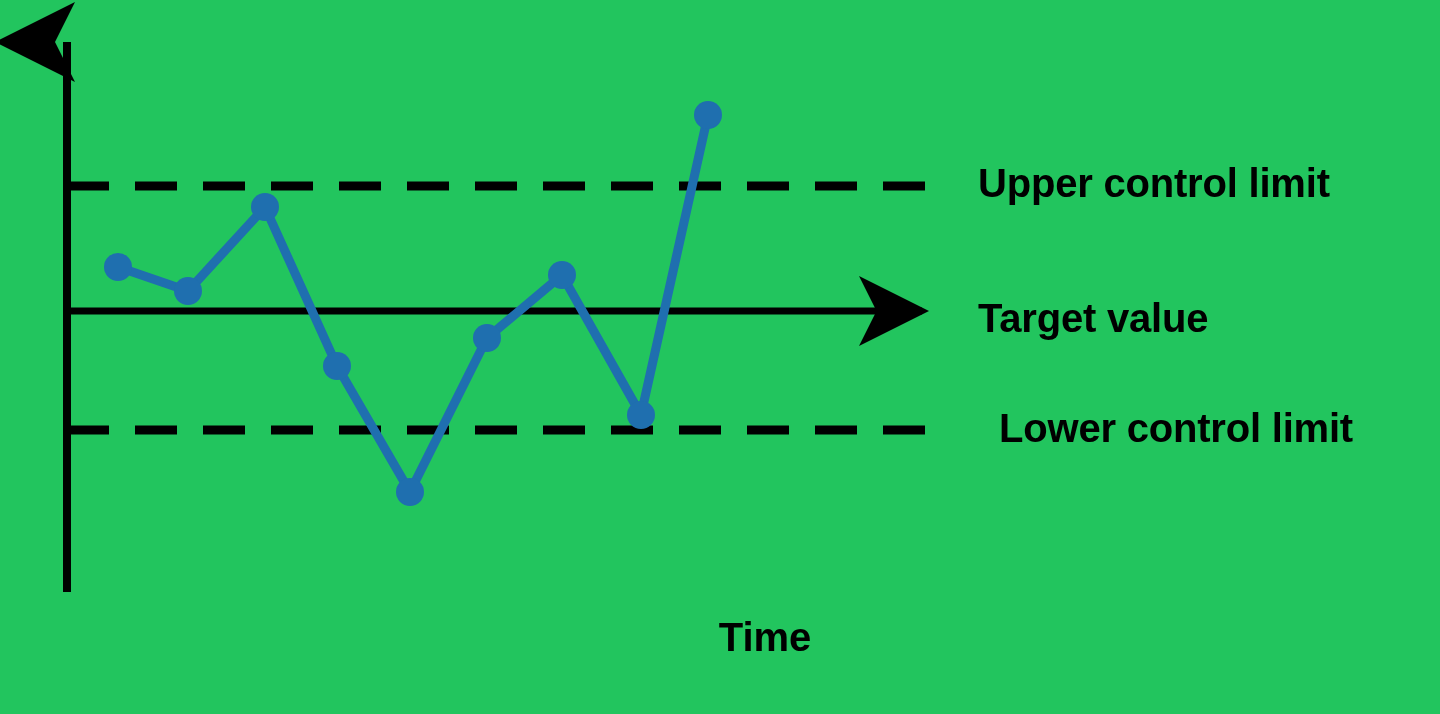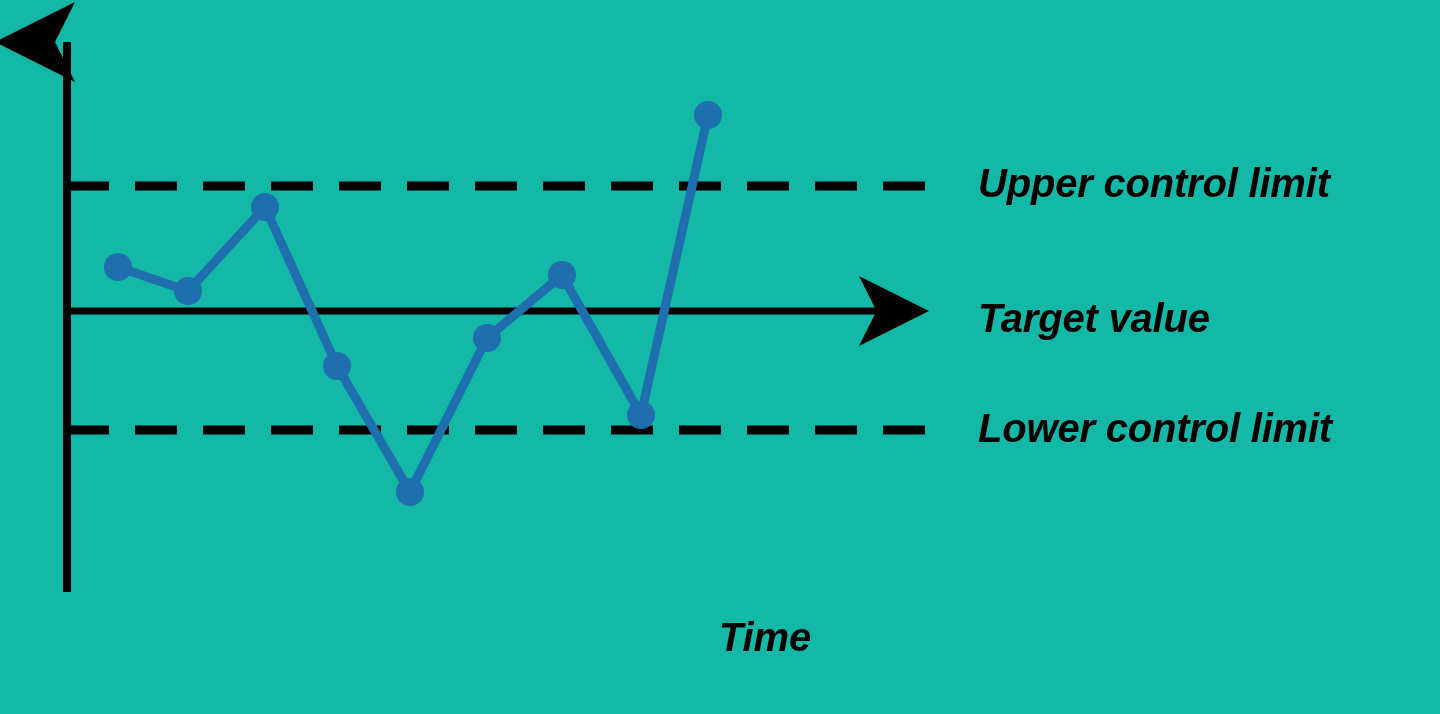--- a/index.html
+++ b/index.html
@@ -11,22 +11,21 @@
   body {
     width: 1440px;
     height: 714px;
     font-family: "Liberation Sans", sans-serif;
     overflow: hidden;
   }
   #chart-root {
     position: relative;
     width: 1440px;
     height: 714px;
-    background: #14b8a6;
-    font-style: italic;
+    background: #22c55e;
   }
   #chart-svg {
     position: absolute;
     left: 0;
     top: 0;
     width: 1440px;
     height: 714px;
     display: block;
   }
   .annot-label {
@@ -34,21 +33,21 @@
     font-family: "Liberation Sans", sans-serif;
     font-weight: bold;
     font-size: 40px;
     line-height: 1;
     color: #000000;
     white-space: nowrap;
     letter-spacing: -0.2px;
   }
   #label-ucl  { left: 978px; top: 163px; }
   #label-target { left: 978px; top: 298px; text-align: center; }
-  #label-lcl  { left: 978px; top: 408px; text-align: center; }
+  #label-lcl  { left: 999px; top: 408px; text-align: center; }
   #label-xaxis {
     position: absolute;
     left: 0;
     top: 617px;
     width: 1440px;
     text-align: center;
     font-family: "Liberation Sans", sans-serif;
     font-weight: bold;
     font-size: 40px;
     line-height: 1;

